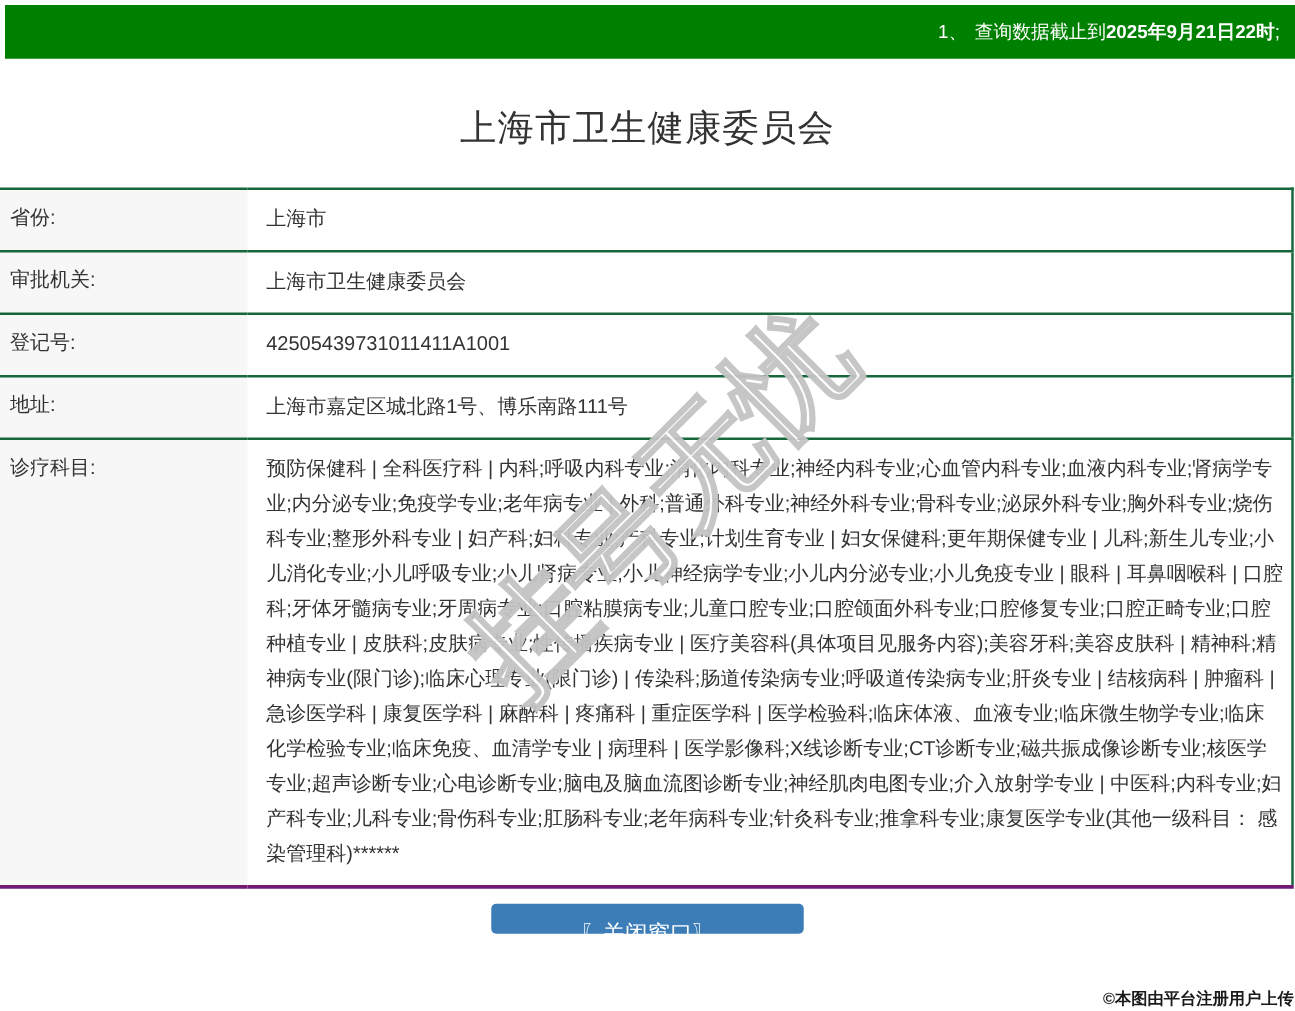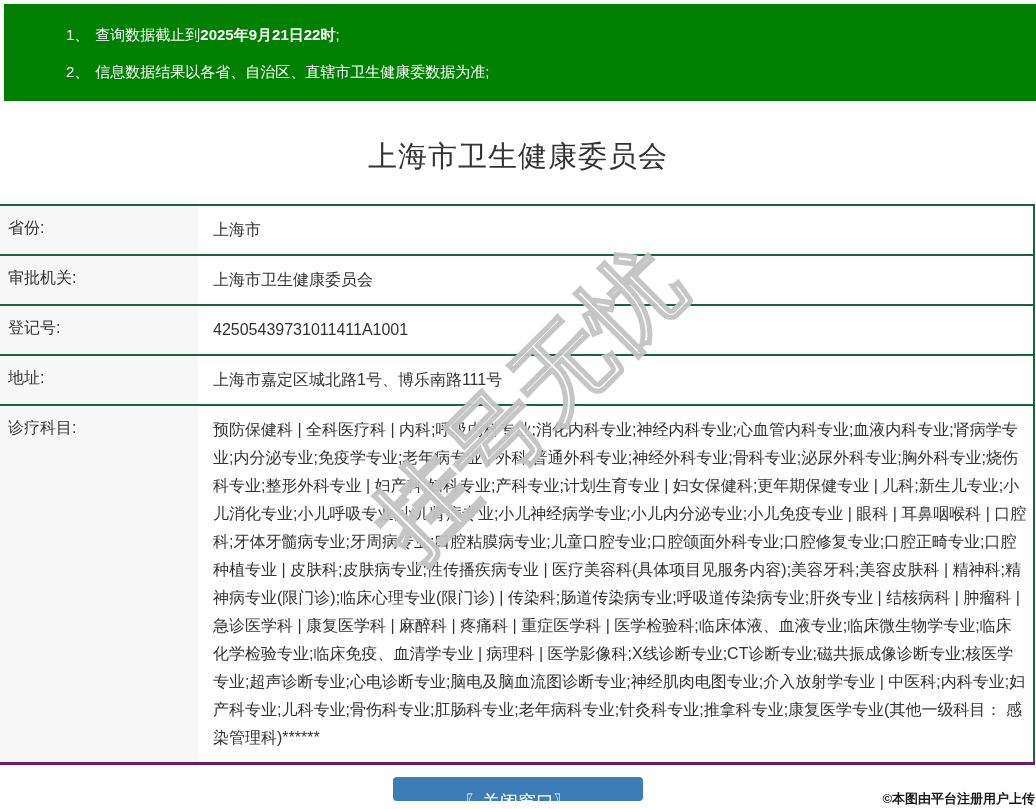--- a/index.html
+++ b/index.html
@@ -12,24 +12,25 @@
     background:#fff;
   }
   
   .notice-bar{
     margin:4px 0 0 4px;
     background:#008000;
     color:#ffffff;
     padding:7px 10px 6px 51px;
   }
   .notice-line{
-    margin:11px;
+    margin:2px;
     font-size:15px;
     line-height:25.5px;
     white-space:nowrap;
+    text-align:right;
   }
   .notice-line .num{margin-right:6px;}
   .notice-line b{font-weight:bold;}
   
   .page-title{
     margin:0;
     padding:36px 0 27px 0;
     text-align:center;
     font-size:29px;
     font-weight:400;
@@ -108,21 +109,20 @@
     text-shadow:-1px -1px 0 #fff,1px -1px 0 #fff,-1px 1px 0 #fff,1px 1px 0 #fff;
   }
 </style>
 </head>
 <body>
 
 <div class="page">
 
   <div class="notice-bar">
     <p class="notice-line"><span class="num">1、</span><span>查询数据截止到</span><b>2025年9月21日22时</b><span>;</span></p>
-    <p class="notice-line"><span class="num">2、</span><span>信息数据结果以各省、自治区、直辖市卫生健康委数据为准;</span><b></b><span></span></p>
   </div>
 
   <h1 class="page-title">上海市卫生健康委员会</h1>
 
   <table class="info">
     <tbody>
         <tr>
       <td class="label-cell">省份:</td>
       <td class="value-cell">上海市</td>
     </tr>

